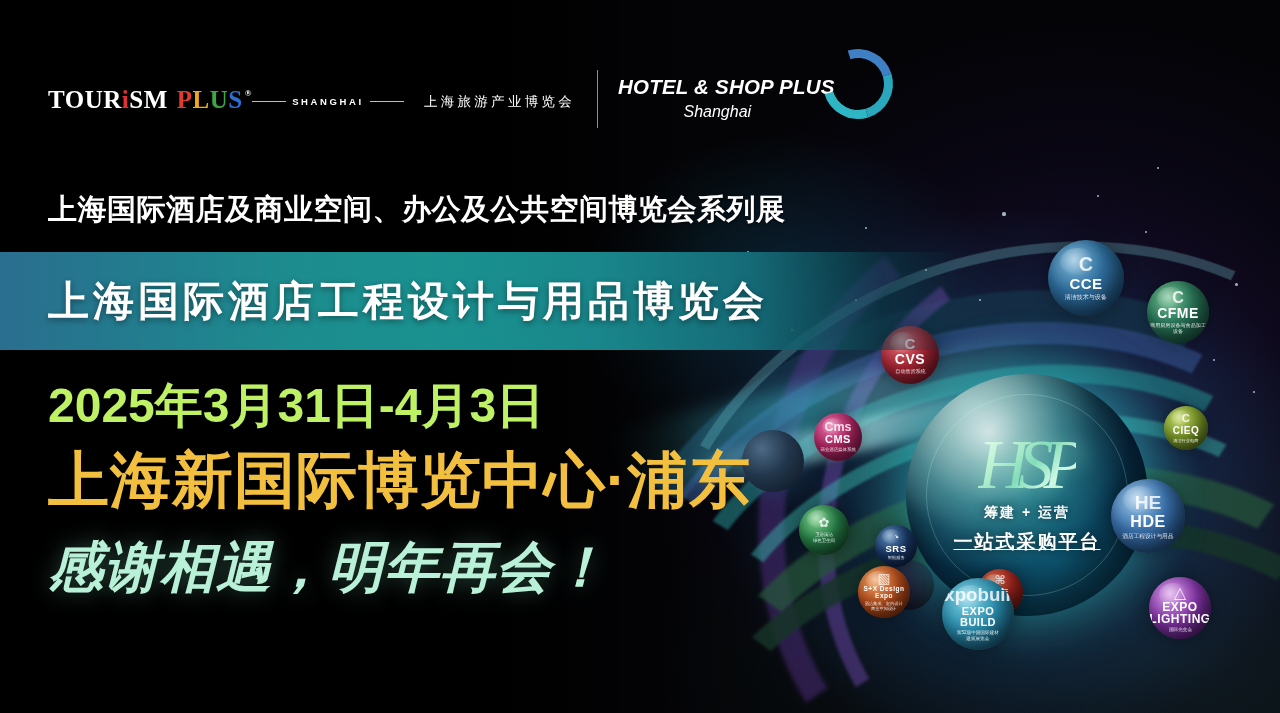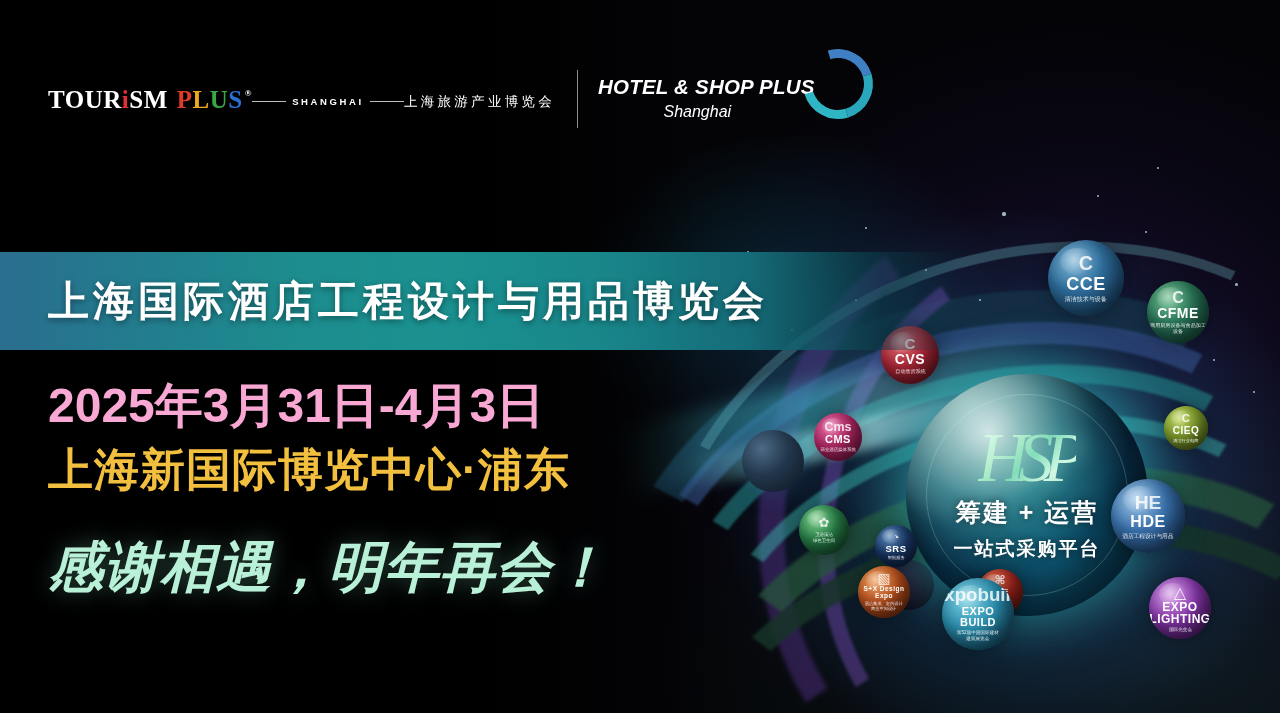--- a/index.html
+++ b/index.html
@@ -139,28 +139,29 @@
     line-height:.86;
     letter-spacing:-10px;
     font-weight:400;
     background:linear-gradient(135deg,#eafff4 0%,#bff0d2 28%,#7fd9b6 52%,#d9f7e6 76%,#9de3c4 100%);
     -webkit-background-clip:text; background-clip:text;
     color:transparent;
     text-shadow:0 0 18px rgba(160,255,210,.35);
     margin-bottom:6px;
   }
   .core-line1 {
-    color:#ffffff; font-size:25px; font-weight:700; letter-spacing:2px;
+    color:#ffffff; font-size:14px; font-weight:700; letter-spacing:2px;
     text-shadow:0 0 10px rgba(0,0,0,.6);
     margin-top:2px;
   }
   .core-line2 {
     color:#ffffff; font-size:19px; font-weight:700; letter-spacing:2px;
     text-shadow:0 0 10px rgba(0,0,0,.6);
     margin-top:7px;
+    text-decoration:underline;
   }
 
   
   .badge {
     position:absolute; border-radius:50%;
     display:flex; flex-direction:column; align-items:center; justify-content:center;
     text-align:center; z-index:12;
     box-shadow:inset -7px -9px 20px rgba(0,0,0,.50), 0 0 16px rgba(0,0,0,.35);
     overflow:hidden;
   }
@@ -202,20 +203,21 @@
   .tp-s { color:#2b6fd0; }
   .tp-reg { color:#ffffff; font-size:9px; position:relative; top:-12px; margin-left:2px;}
   .tp-rule {
     display:flex; align-items:center; width:152px; margin-top:4px; gap:6px;
   }
   .tp-rule .ln { flex:1; height:1px; background:#bdbdbd; }
   .tp-rule .sh { color:#ffffff; font-size:9.5px; letter-spacing:2.6px; font-weight:700;}
   .tp-cn {
     color:#ffffff; font-size:13.5px; letter-spacing:3.3px; margin-top:5px; font-weight:400;
     white-space:nowrap;
+    margin-left:20px;
   }
   .logo-div { width:1px; height:58px; background:#8e8e8e; margin:0 20px 0 0;}
   .logo-hsp { position:relative; display:flex; flex-direction:column; padding-right:52px;}
   .hsp-word {
     color:#ffffff; font-style:italic; font-weight:700; font-size:20.5px; letter-spacing:.2px;
     white-space:nowrap; line-height:1;
   }
   .hsp-sh {
     color:#ffffff; font-style:italic; font-weight:400; font-size:16px;
     margin-top:6px; text-align:center; padding-right:18px;
@@ -249,26 +251,26 @@
   }
   .headline-text {
     color:#ffffff; font-size:41px; font-weight:700;
     letter-spacing:4px; margin-left:48px; white-space:nowrap;
     text-shadow:0 2px 6px rgba(0,0,0,.45);
   }
 
   
   .date-line {
     position:absolute; left:48px; top:374px;
-    color:#f9a8d4; font-size:48px; font-weight:700; letter-spacing:0px;
+    color:#bef264; font-size:48px; font-weight:700; letter-spacing:0px;
     white-space:nowrap;
   }
   .venue-line {
     position:absolute; left:48px; top:440px;
-    color:#f2bf3e; font-size:45px; font-weight:700; letter-spacing:1px;
+    color:#f2bf3e; font-size:61px; font-weight:700; letter-spacing:1px;
     white-space:nowrap;
   }
 
   
   .slogan {
     position:absolute; left:48px; top:531px;
     color:#b9f0d8; font-size:55px; font-weight:700; font-style:italic;
     letter-spacing:1px; white-space:nowrap;
     text-shadow:0 0 22px rgba(140,240,200,.32);
   }
@@ -319,21 +321,21 @@
   <div class="core-inner-ring"></div>
   <div class="core-content">
     <div class="monogram">HSP</div>
     <div class="core-line1">筹建 + 运营</div>
     <div class="core-line2">一站式采购平台</div>
   </div>
 
   <div id="badge-layer">
       <div class="badge" style="left: 1048px; top: 240px; width: 76px; height: 76px; background: radial-gradient(circle at 34% 28%, rgb(127, 183, 216) 0%, rgb(47, 111, 158) 40%, rgb(18, 58, 96) 100%);">
         <div class="bmark" style="font-size: 19.76px;">C</div>
-        <div class="bcode" style="font-size: 18px;">CCE</div>
+        <div class="bcode" style="font-size: 15px;">CCE</div>
         <div class="bsub" style="font-size: 6.5px; white-space: pre-line;">清洁技术与设备</div>
       </div>
       <div class="badge" style="left: 1147px; top: 281px; width: 62px; height: 62px; background: radial-gradient(circle at 34% 28%, rgb(111, 191, 143) 0%, rgb(43, 122, 92) 42%, rgb(15, 59, 48) 100%);">
         <div class="bmark" style="font-size: 16.12px;">C</div>
         <div class="bcode" style="font-size: 14px;">CFME</div>
         <div class="bsub" style="font-size: 5.5px; white-space: pre-line;">商用厨房设备与食品加工设备</div>
       </div>
       <div class="badge" style="left: 881px; top: 326px; width: 58px; height: 58px; background: radial-gradient(circle at 34% 28%, rgb(224, 106, 114) 0%, rgb(176, 40, 56) 45%, rgb(92, 15, 28) 100%);">
         <div class="bmark" style="font-size: 15.08px;">C</div>
         <div class="bcode" style="font-size: 14px;">CVS</div>
@@ -417,20 +419,21 @@
 
       <div class="logo-div"></div>
 
       <div class="logo-hsp">
         <div class="hsp-swoosh"></div>
         <div class="hsp-word">HOTEL &amp; SHOP PLUS</div>
         <div class="hsp-sh">Shanghai</div>
       </div>
     </div>
 
+    <div class="series-title">上海国际酒店及商业空间、办公及公共空间博览会系列展</div>
 
     <div class="date-line">2025年3月31日-4月3日</div>
     <div class="venue-line">上海新国际博览中心·浦东</div>
 
     <div class="slogan">感谢相遇，明年再会！</div>
   </div>
 
   <div class="headline-bar">
     <span class="headline-text">上海国际酒店工程设计与用品博览会</span>
   </div>

